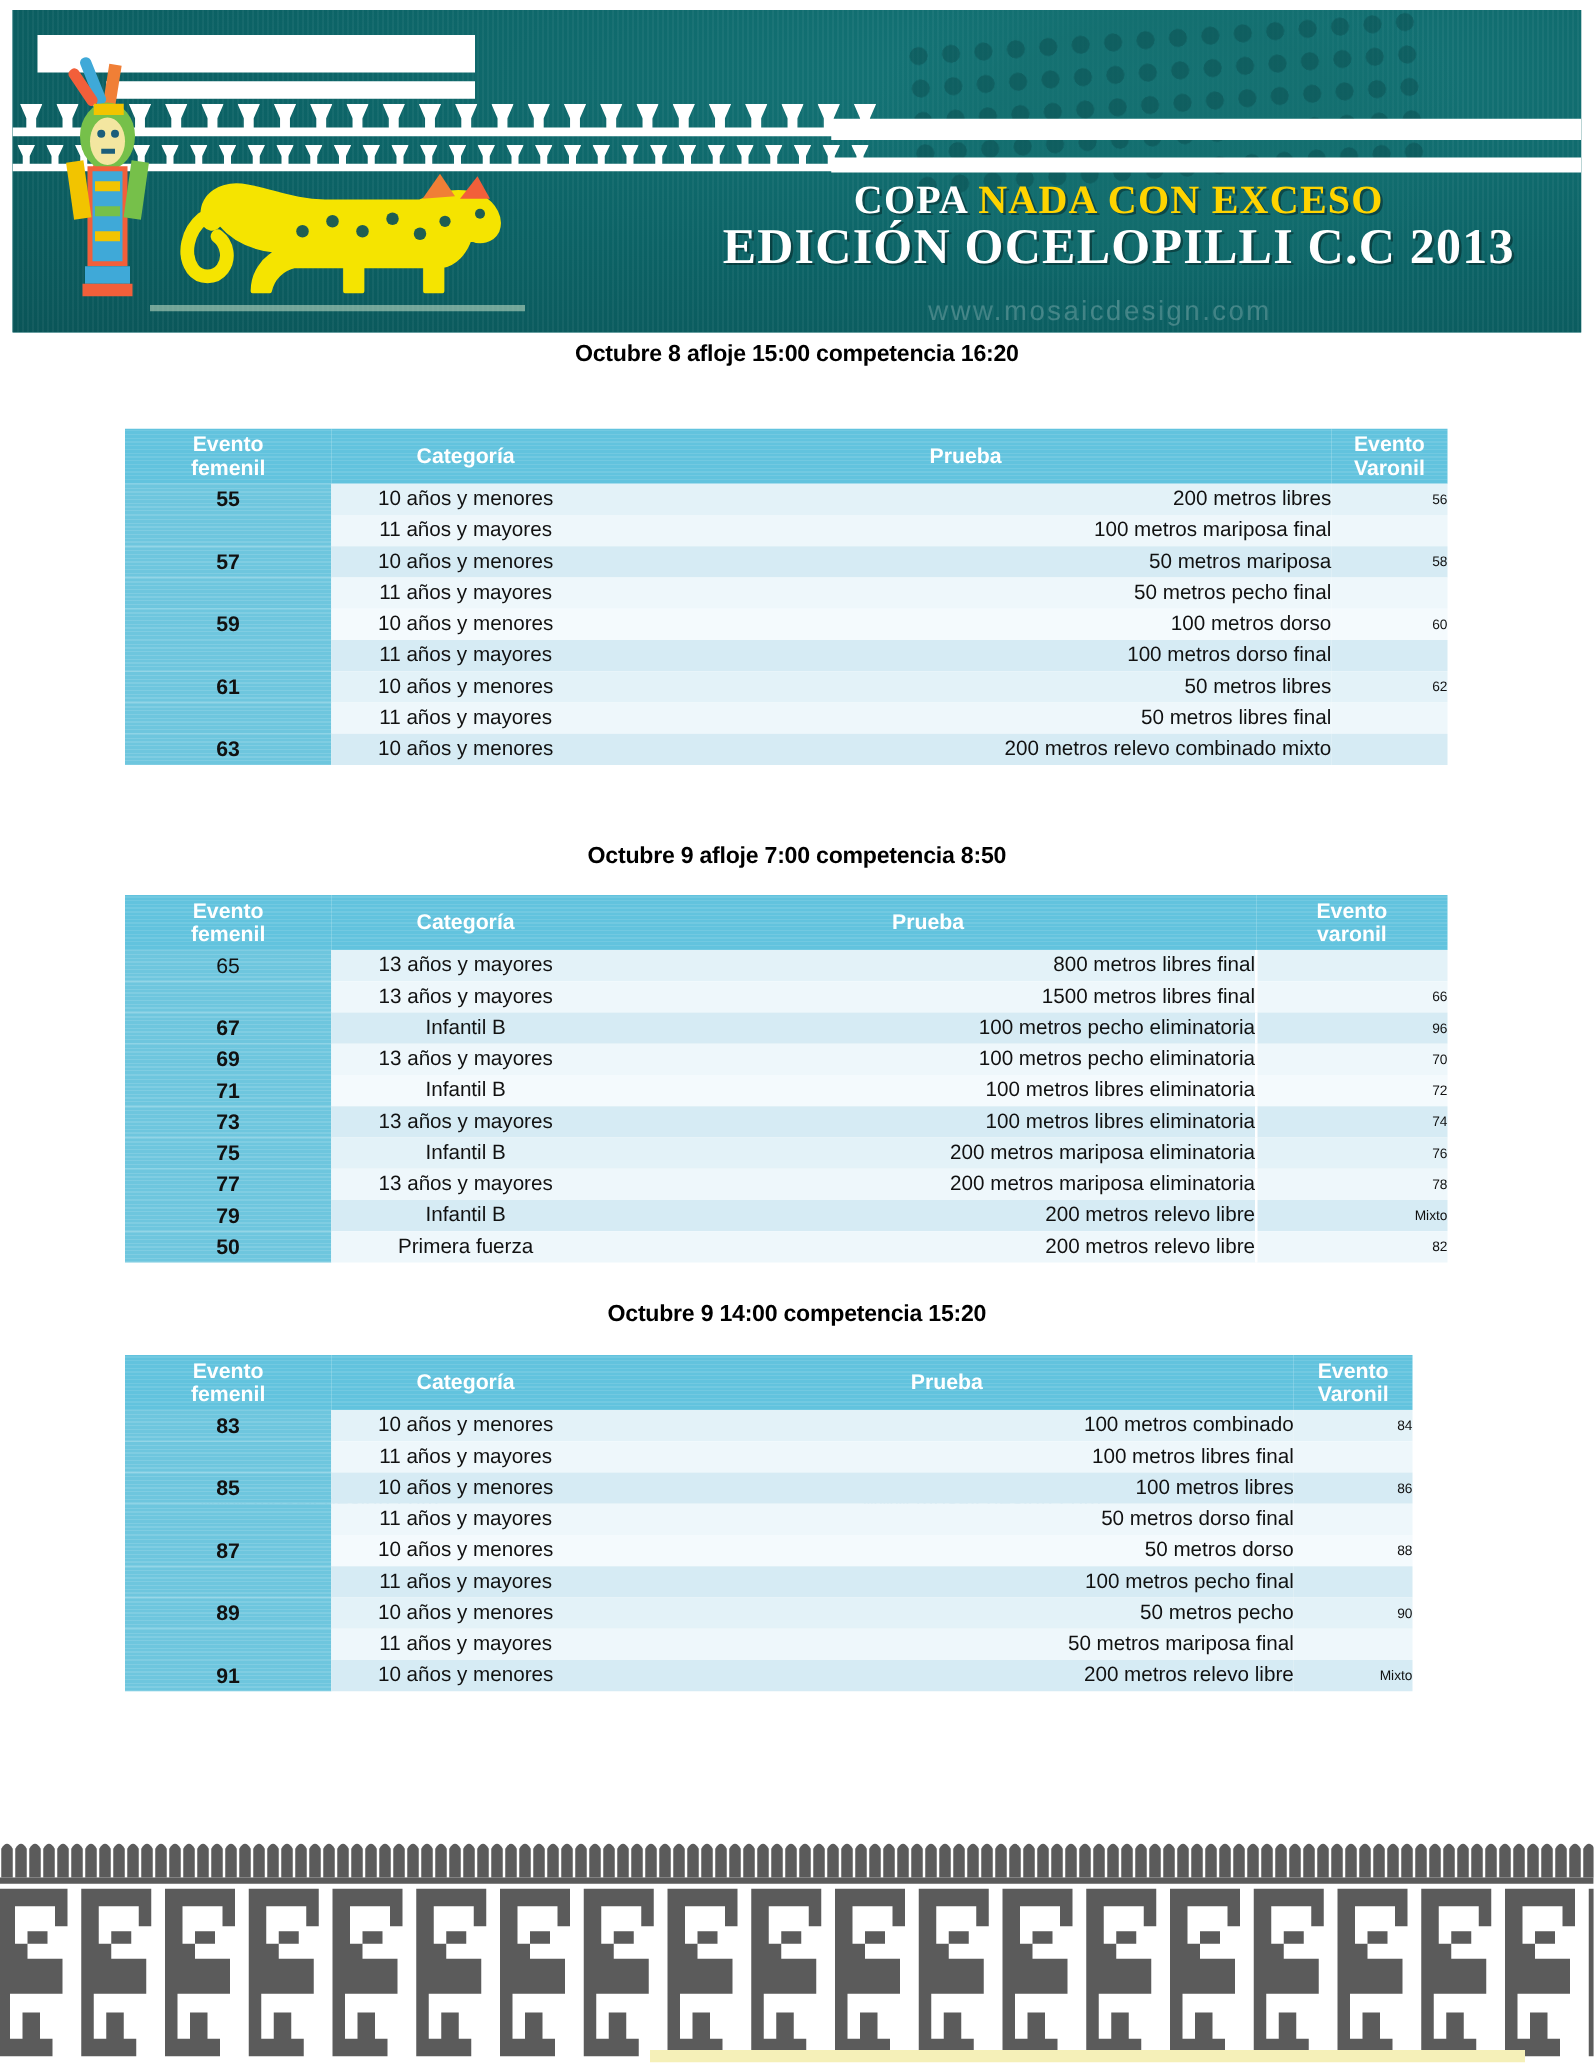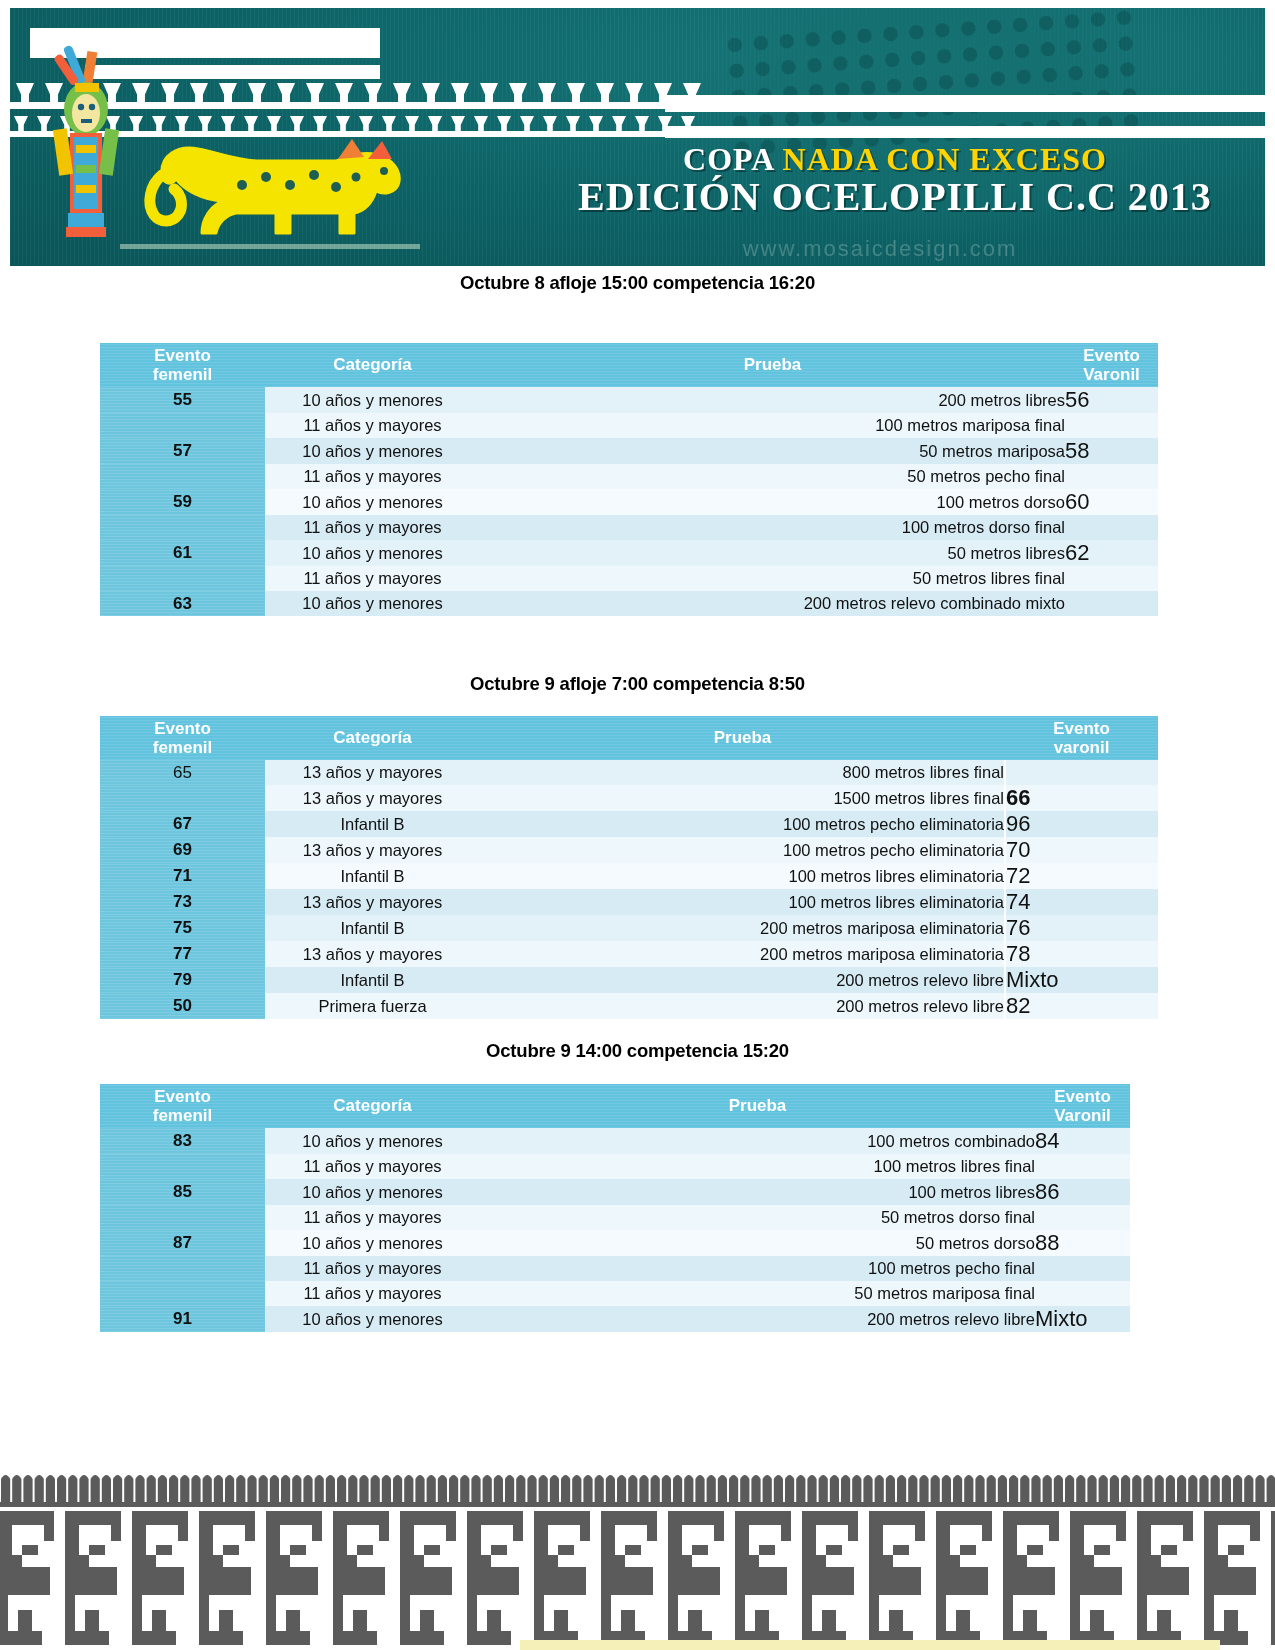--- a/index.html
+++ b/index.html
@@ -106,21 +106,21 @@
     background-image:repeating-linear-gradient(0deg,rgba(255,255,255,.10) 0 1px,transparent 1px 3px);
   }
   .hdr-cell:last-child{border-right:0;}
 
   .c-ev{ background:#6ec6de; text-align:center; font-weight:bold; font-size:17px; color:#111;
          border-right:2px solid #ffffff;
          background-image:repeating-linear-gradient(0deg,rgba(255,255,255,.12) 0 1px,transparent 1px 3px); }
   .c-ev.thin{font-weight:normal;}
   .c-cat{ text-align:center; font-size:16.5px; color:#111; padding-left:4px; padding-right:4px;}
   .c-pru{ text-align:right; font-size:16.5px; color:#111; padding-left:8px;}
-  .c-var{ text-align:left; font-size:22px; color:#111;}
+  .c-var{ text-align:right; font-size:11px; color:#111;}
 
   tr.band-a td:not(.c-ev){background:#e3f2f8;}
   tr.band-b td:not(.c-ev){background:#eef7fb;}
   tr.band-c td:not(.c-ev){background:#d6ebf4;}
   tr.band-d td:not(.c-ev){background:#f4fafd;}
 
   .tbl tr{height:25px;}
 
   
   .wm{
@@ -372,21 +372,21 @@
       <tr class="band-a">
         <td class="c-ev thin">65</td>
         <td class="c-cat">13 años y mayores</td>
         <td class="c-pru">800 metros libres final</td>
         <td class="c-var" style="border-left: 2px solid rgb(255, 255, 255);"></td>
       </tr>
       <tr class="band-b">
         <td class="c-ev thin"></td>
         <td class="c-cat">13 años y mayores</td>
         <td class="c-pru">1500 metros libres final</td>
-        <td class="c-var" style="border-left: 2px solid rgb(255, 255, 255); font-weight: bold;">66</td>
+        <td class="c-var" style="border-left: 2px solid rgb(255, 255, 255);">66</td>
       </tr>
       <tr class="band-c">
         <td class="c-ev">67</td>
         <td class="c-cat">Infantil B</td>
         <td class="c-pru">100 metros pecho eliminatoria</td>
         <td class="c-var" style="border-left: 2px solid rgb(255, 255, 255);">96</td>
       </tr>
       <tr class="band-b">
         <td class="c-ev">69</td>
         <td class="c-cat">13 años y mayores</td>
@@ -487,20 +487,26 @@
         <td class="c-ev">87</td>
         <td class="c-cat">10 años y menores</td>
         <td class="c-pru">50 metros dorso</td>
         <td class="c-var">88</td>
       </tr>
       <tr class="band-c">
         <td class="c-ev thin"></td>
         <td class="c-cat">11 años y mayores</td>
         <td class="c-pru">100 metros pecho final</td>
         <td class="c-var"></td>
+      </tr>
+      <tr class="band-a">
+        <td class="c-ev">89</td>
+        <td class="c-cat">10 años y menores</td>
+        <td class="c-pru">50 metros pecho</td>
+        <td class="c-var">90</td>
       </tr>
       <tr class="band-b">
         <td class="c-ev thin"></td>
         <td class="c-cat">11 años y mayores</td>
         <td class="c-pru">50 metros mariposa final</td>
         <td class="c-var"></td>
       </tr>
       <tr class="band-c">
         <td class="c-ev">91</td>
         <td class="c-cat">10 años y menores</td>

